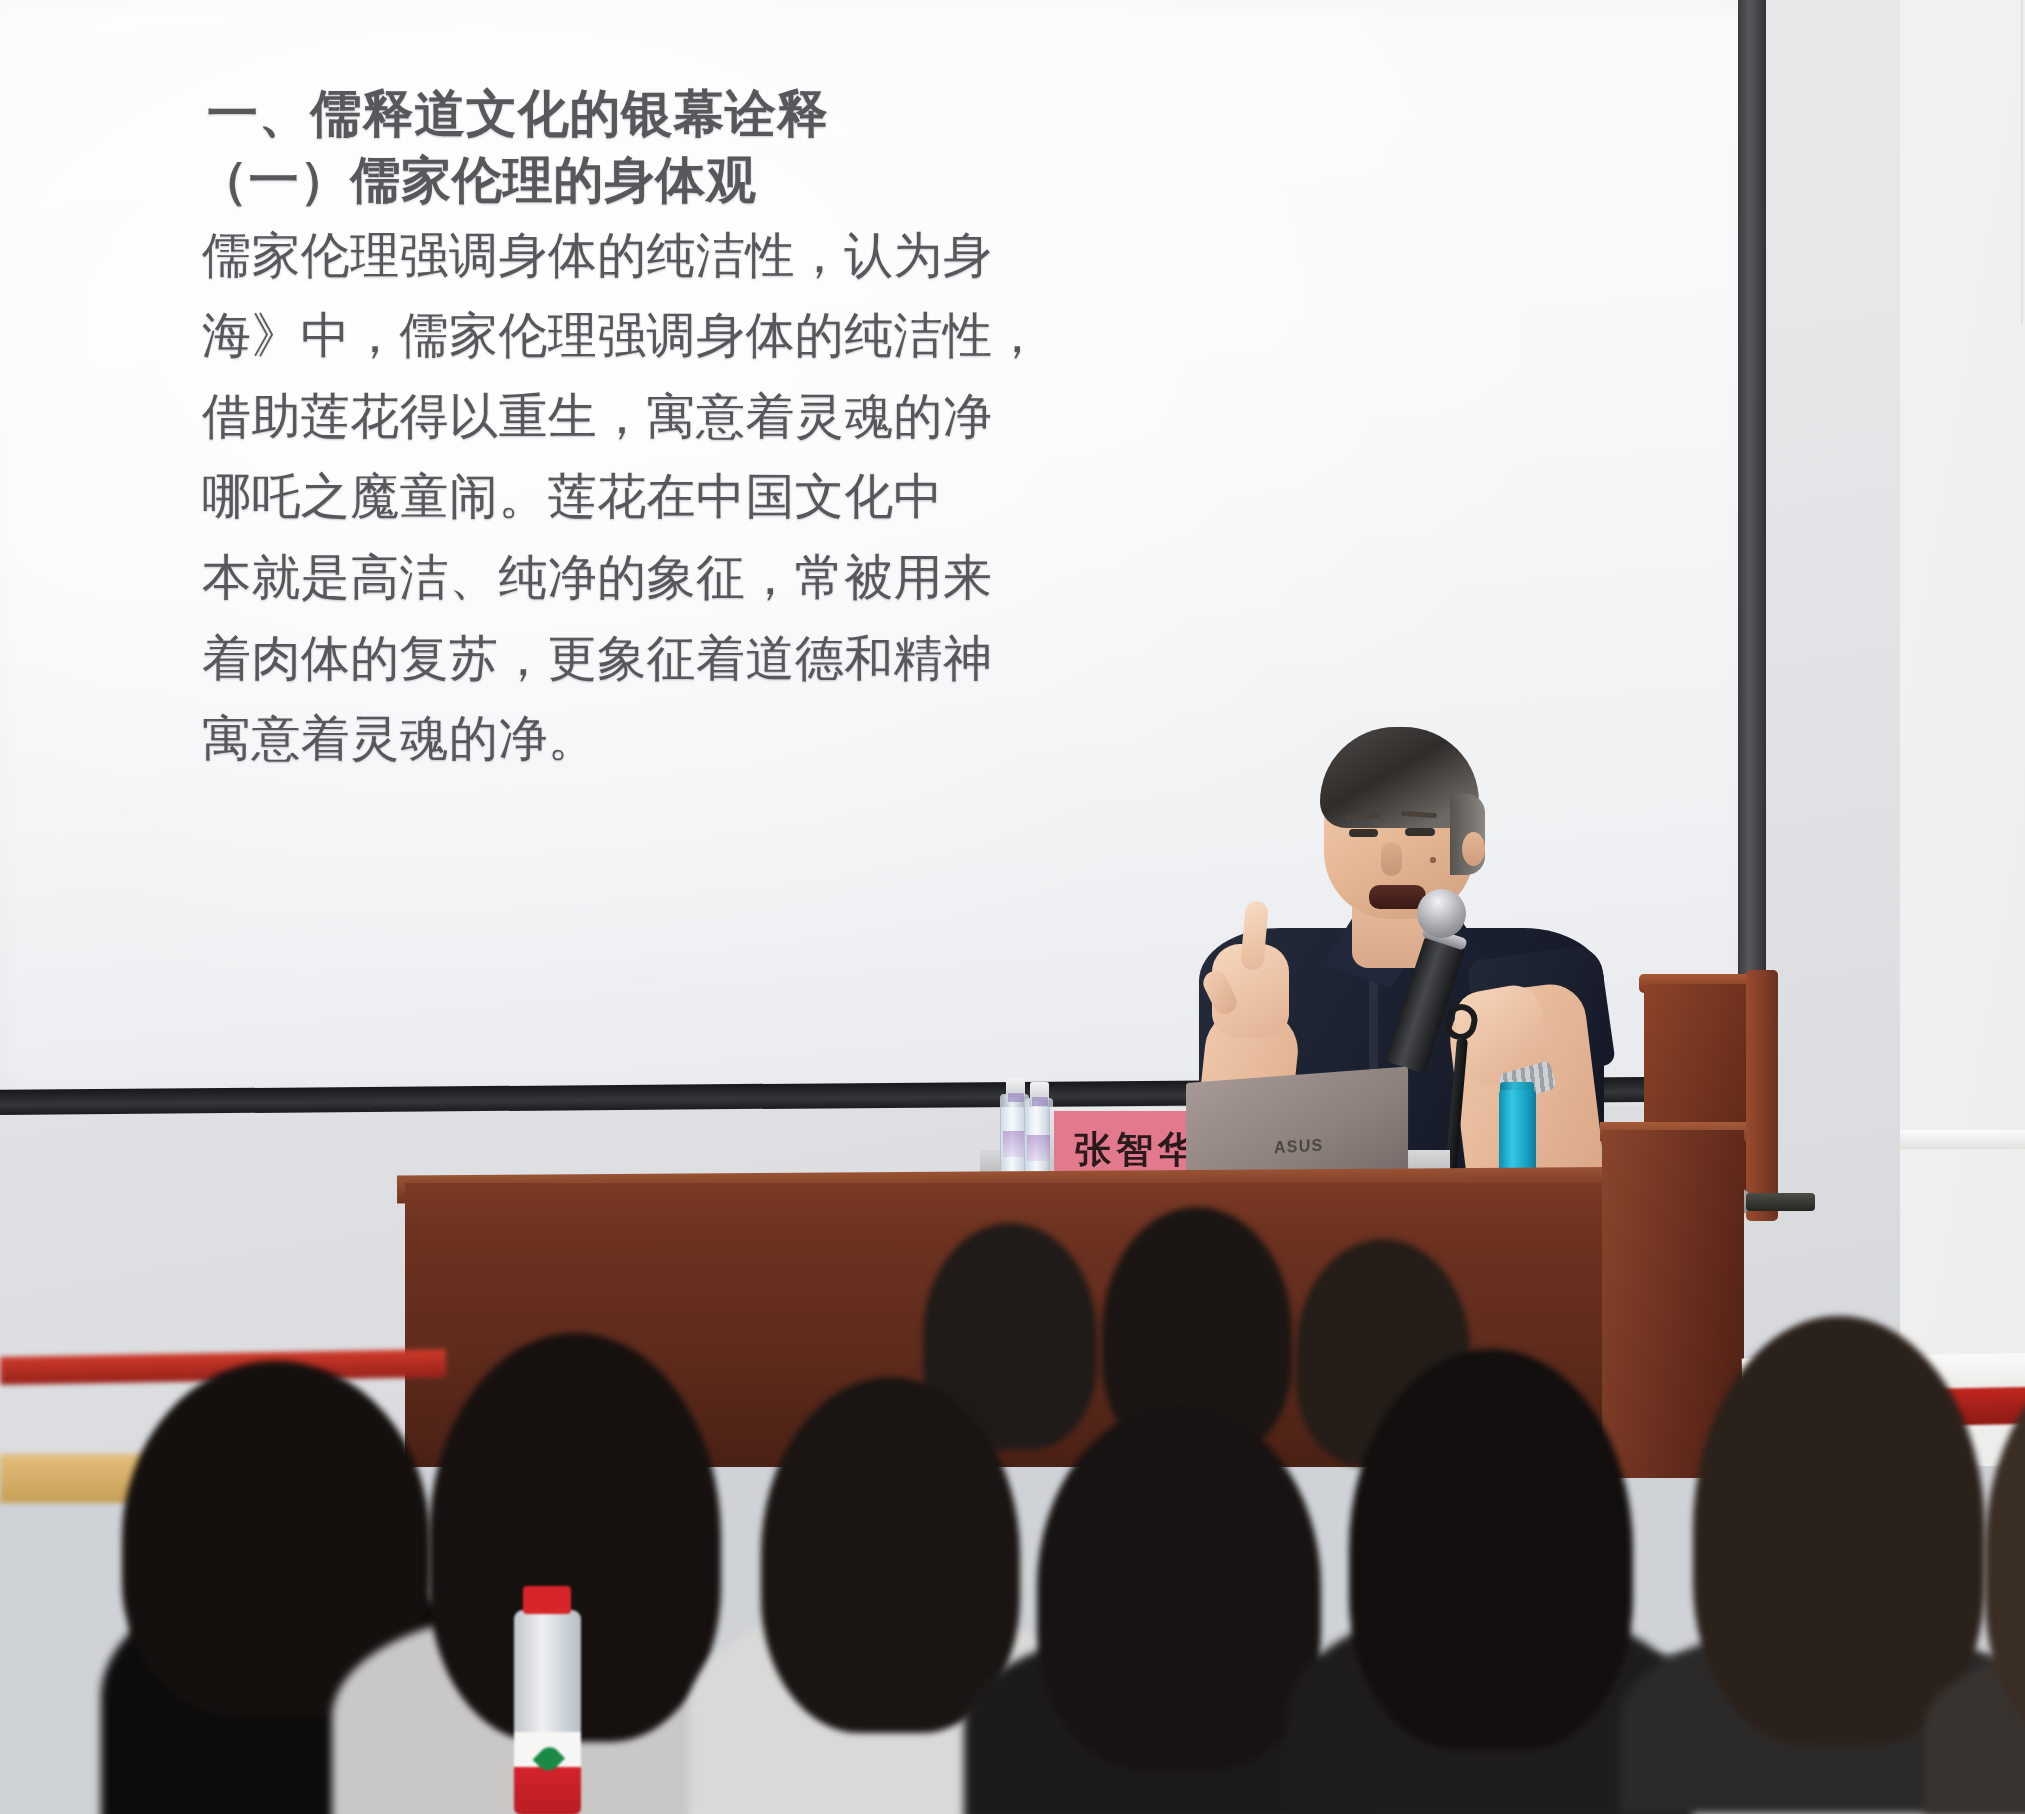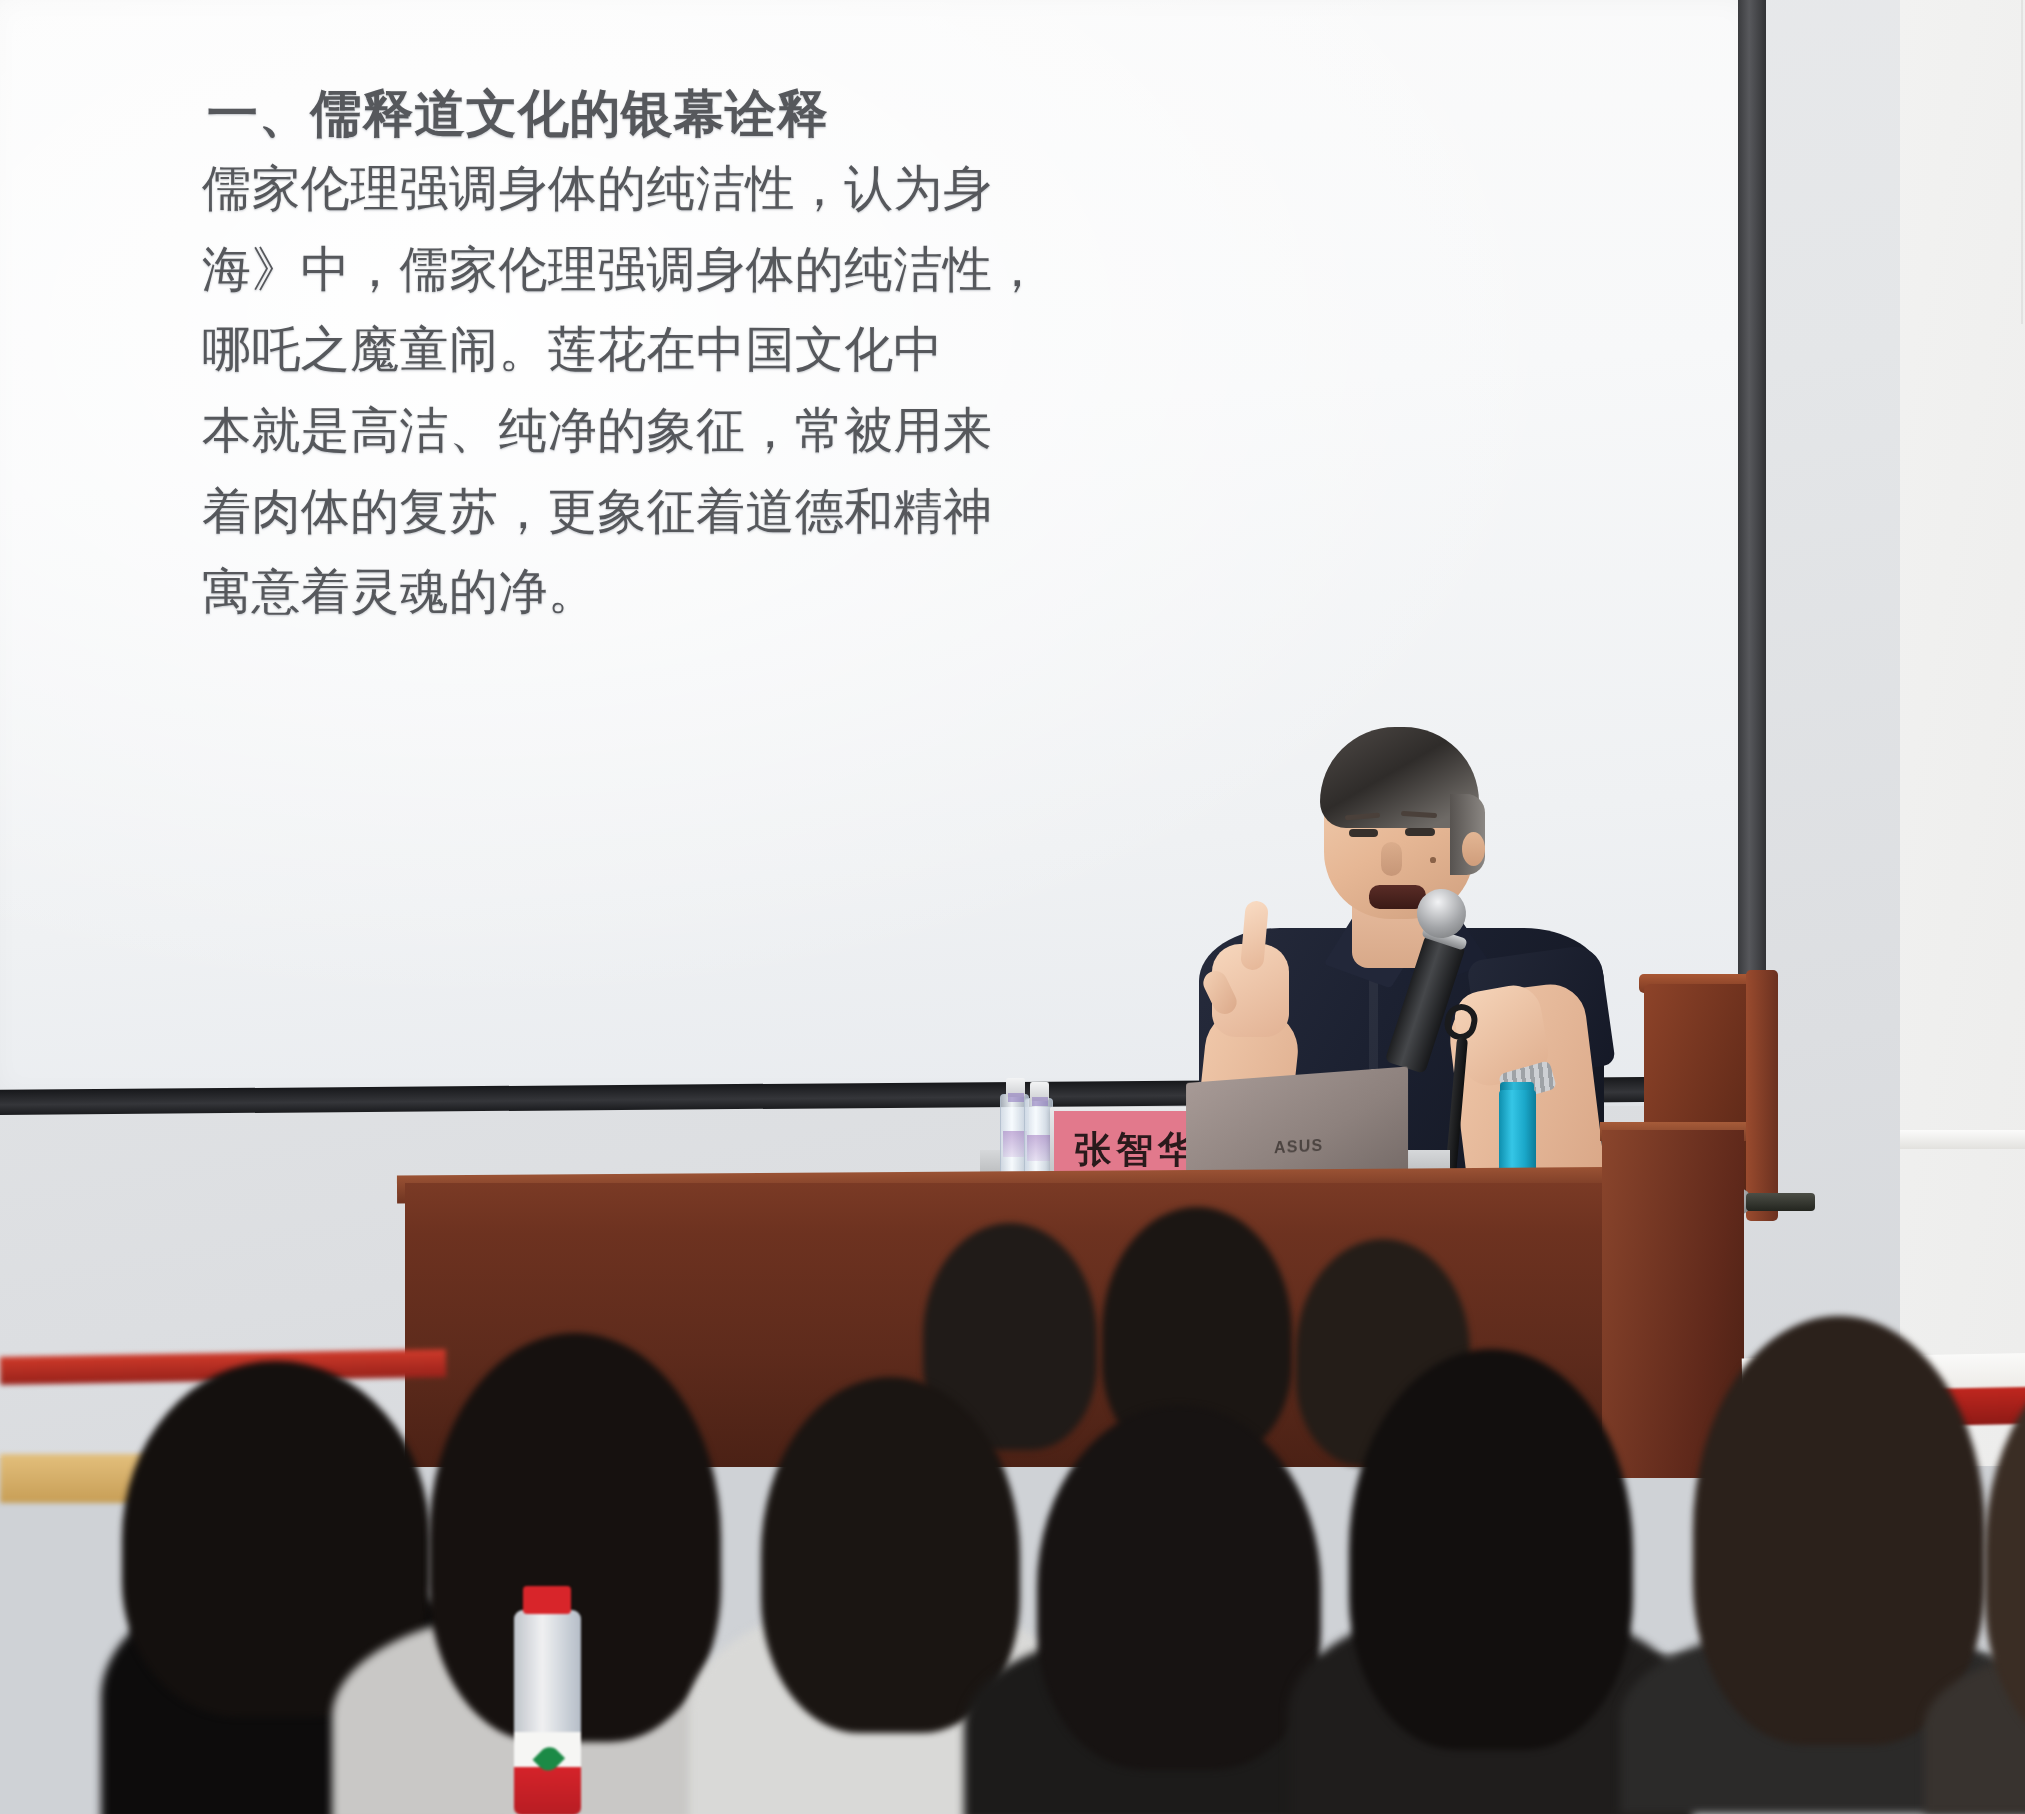--- a/index.html
+++ b/index.html
@@ -230,23 +230,25 @@
   <div class="wall-seam-v"></div>
 
   <div class="wall-ledge"></div>
 
   <div class="screen-shell">
     <div class="screen-sheen"></div>
   </div>
 
   <div class="slide-text">
     <div class="slide-h1">一、儒释道文化的银幕诠释</div>
+    <div class="slide-h2">（一）儒家伦理的身体观</div>
     <div class="slide-body">
       <p>儒家伦理强调身体的纯洁性，认为身</p>
       <p>海》中，儒家伦理强调身体的纯洁性，</p>
+      <p>借助莲花得以重生，寓意着灵魂的净</p>
       <p>哪吒之魔童闹。莲花在中国文化中</p>
       <p>本就是高洁、纯净的象征，常被用来</p>
       <p>着肉体的复苏，更象征着道德和精神</p>
       <p>寓意着灵魂的净。</p>
     </div>
   </div>
 
   <div class="screen-bottom-bar"></div>
   <div class="screen-roller"></div>
   <div class="roller-knob"></div>

